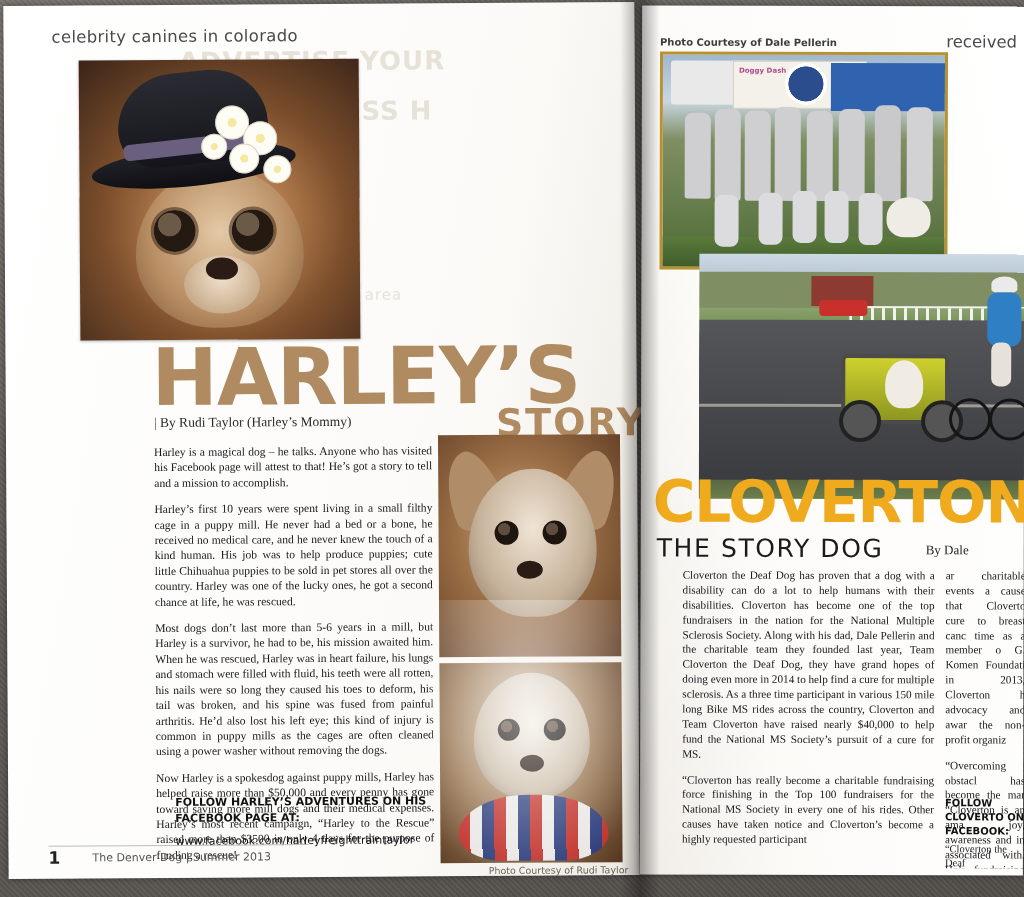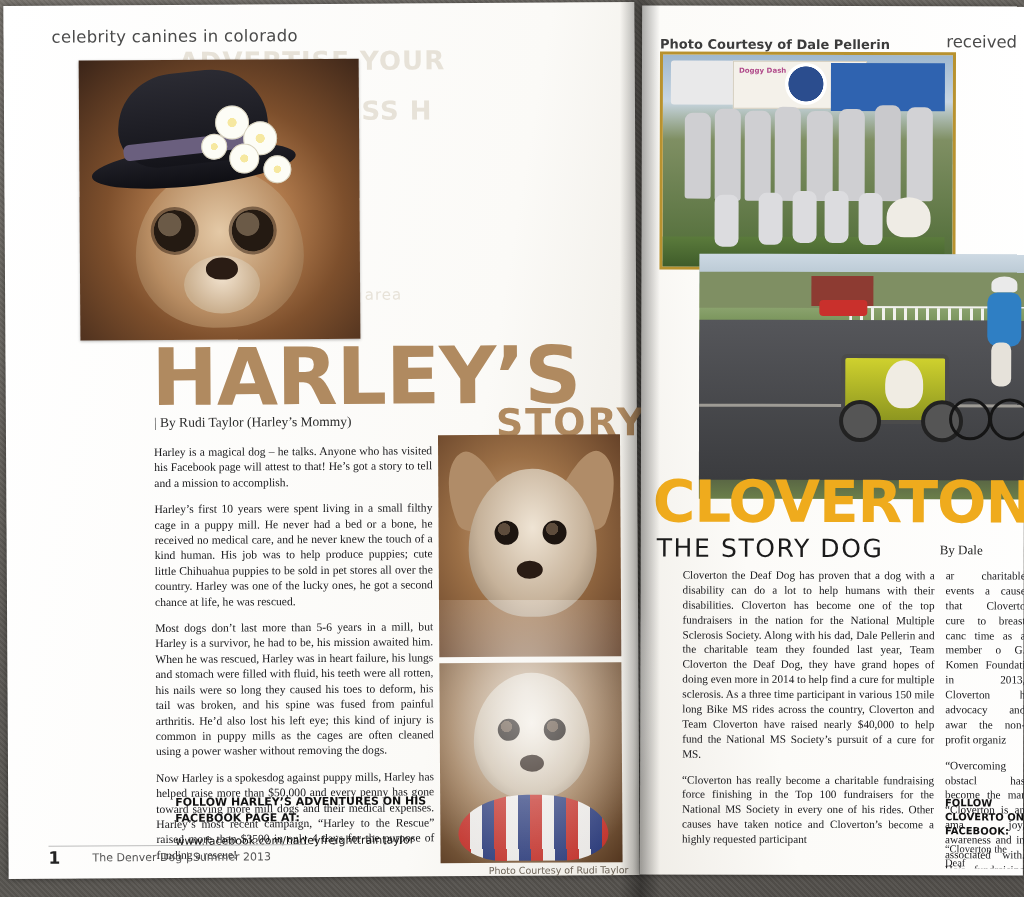--- a/index.html
+++ b/index.html
@@ -203,28 +203,27 @@
     position:absolute;left:40px;top:840px;width:260px;height:1px;background:#bdbdbd;
   }
 
   
   .r-kicker{
     position:absolute;right:8px;top:26px;
     font-family:"DejaVu Sans", sans-serif;font-size:16.5px;color:#4a4a4a;
   }
   .r-credit{
     position:absolute;left:18px;top:31px;
-    font-family:"DejaVu Sans", sans-serif;font-size:13px;color:#3c3c3c;font-weight:bold;
+    font-family:"DejaVu Sans", sans-serif;font-size:10px;color:#3c3c3c;font-weight:bold;
   }
   .photo-group{
     position:absolute;left:18px;top:46px;width:282px;height:212px;
     border:3px solid #b8922f;
     background:linear-gradient(180deg,#9fb8cf 0%,#c8d6e2 22%,#7f8f63 40%,#4e6b36 100%);
     overflow:hidden;
-    padding-left:8px;
   }
   .tent{position:absolute;left:8px;top:6px;width:120px;height:44px;background:#e9e9ea;border-radius:3px;}
   .banner{position:absolute;left:70px;top:6px;width:132px;height:46px;background:#f4f1ea;border:1px solid #d5cfc0;}
   .banner-logo{position:absolute;left:122px;top:8px;width:42px;height:42px;border-radius:50%;background:radial-gradient(circle at 50% 50%,#2b4d8e 0 58%,#ffffff 60% 100%);}
   .banner-txt{position:absolute;left:76px;top:12px;font-family:"DejaVu Sans",sans-serif;font-size:7px;color:#b04a8a;font-weight:bold;}
   .bluewall{position:absolute;left:168px;top:8px;width:114px;height:48px;background:#2f63b0;}
   .person{position:absolute;width:26px;background:#cfcfd2;border-radius:8px 8px 3px 3px;}
   .p1{left:22px;top:58px;height:86px;}
   .p2{left:52px;top:54px;height:92px;}
   .p3{left:82px;top:56px;height:90px;}
@@ -274,21 +273,21 @@
   .cloverton{
     position:absolute;left:12px;top:470px;
     font-family:"DejaVu Sans", sans-serif;font-weight:bold;font-size:58px;
     color:#efab1d;letter-spacing:-1px;line-height:.9;
   }
   .deafdog{
     position:absolute;left:16px;top:528px;
     font-family:"DejaVu Sans", sans-serif;font-size:25px;color:#1b1b1b;letter-spacing:1.6px;
   }
   .r-byline{
-    position:absolute;left:299px;top:536px;
+    position:absolute;left:285px;top:536px;
     font-size:13px;color:#222;
   }
   .r-col1{
     position:absolute;left:42px;top:562px;width:252px;
     font-size:11.2px;line-height:1.33;color:#17171a;text-align:justify;
   }
   .r-col1 p{margin:0 0 11px 0;}
   .r-col2{
     position:absolute;left:305px;top:562px;width:80px;
     font-size:11.2px;line-height:1.33;color:#17171a;text-align:justify;

